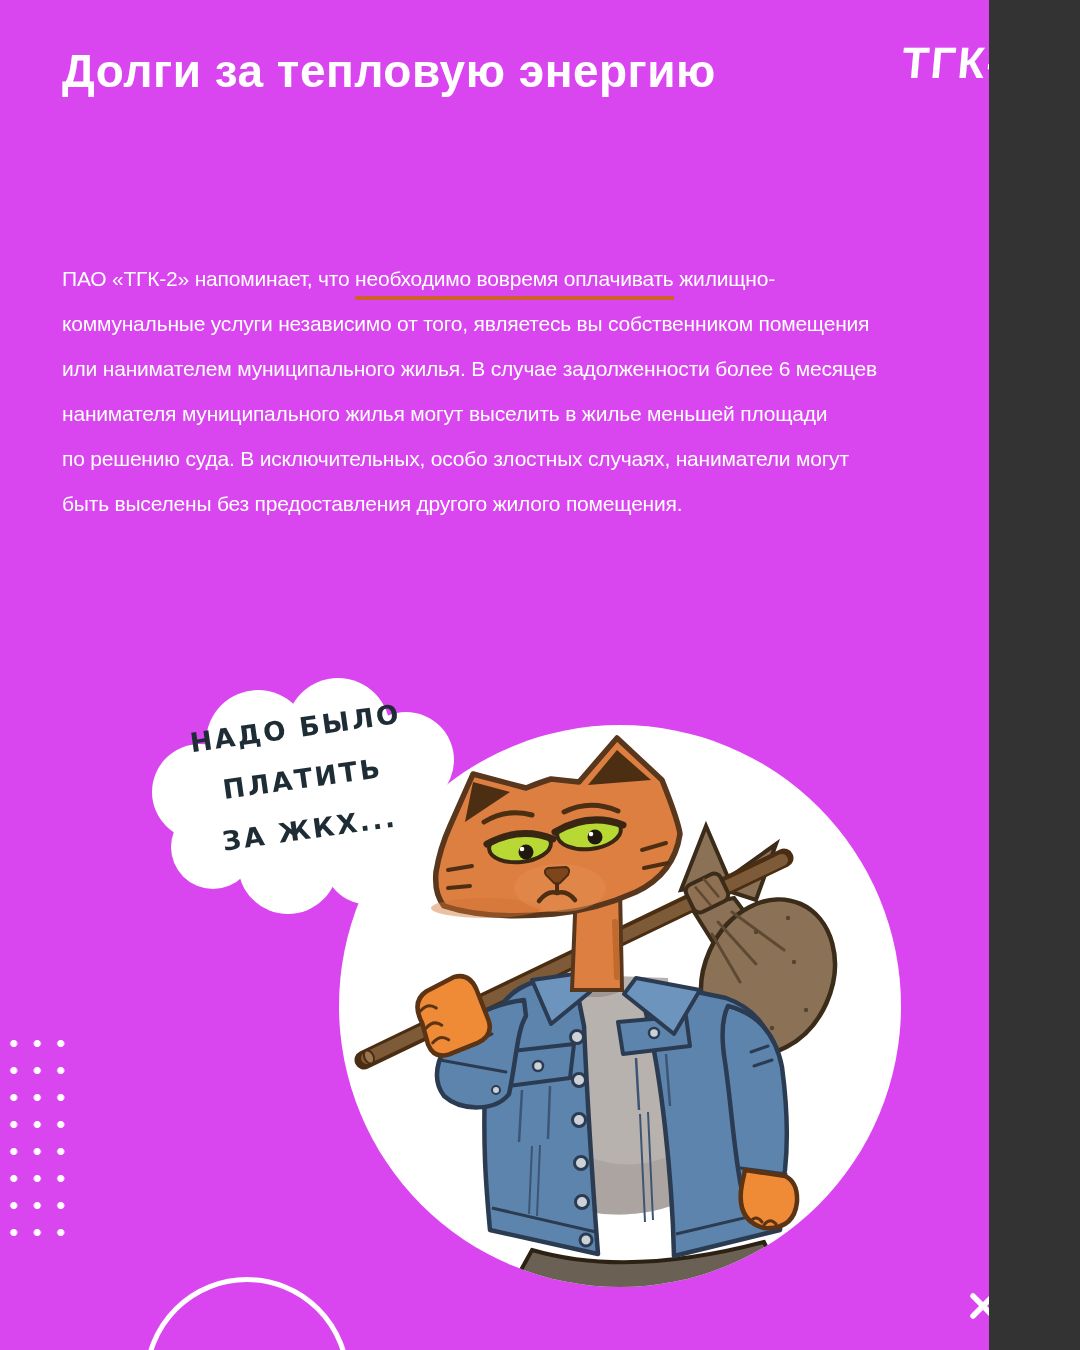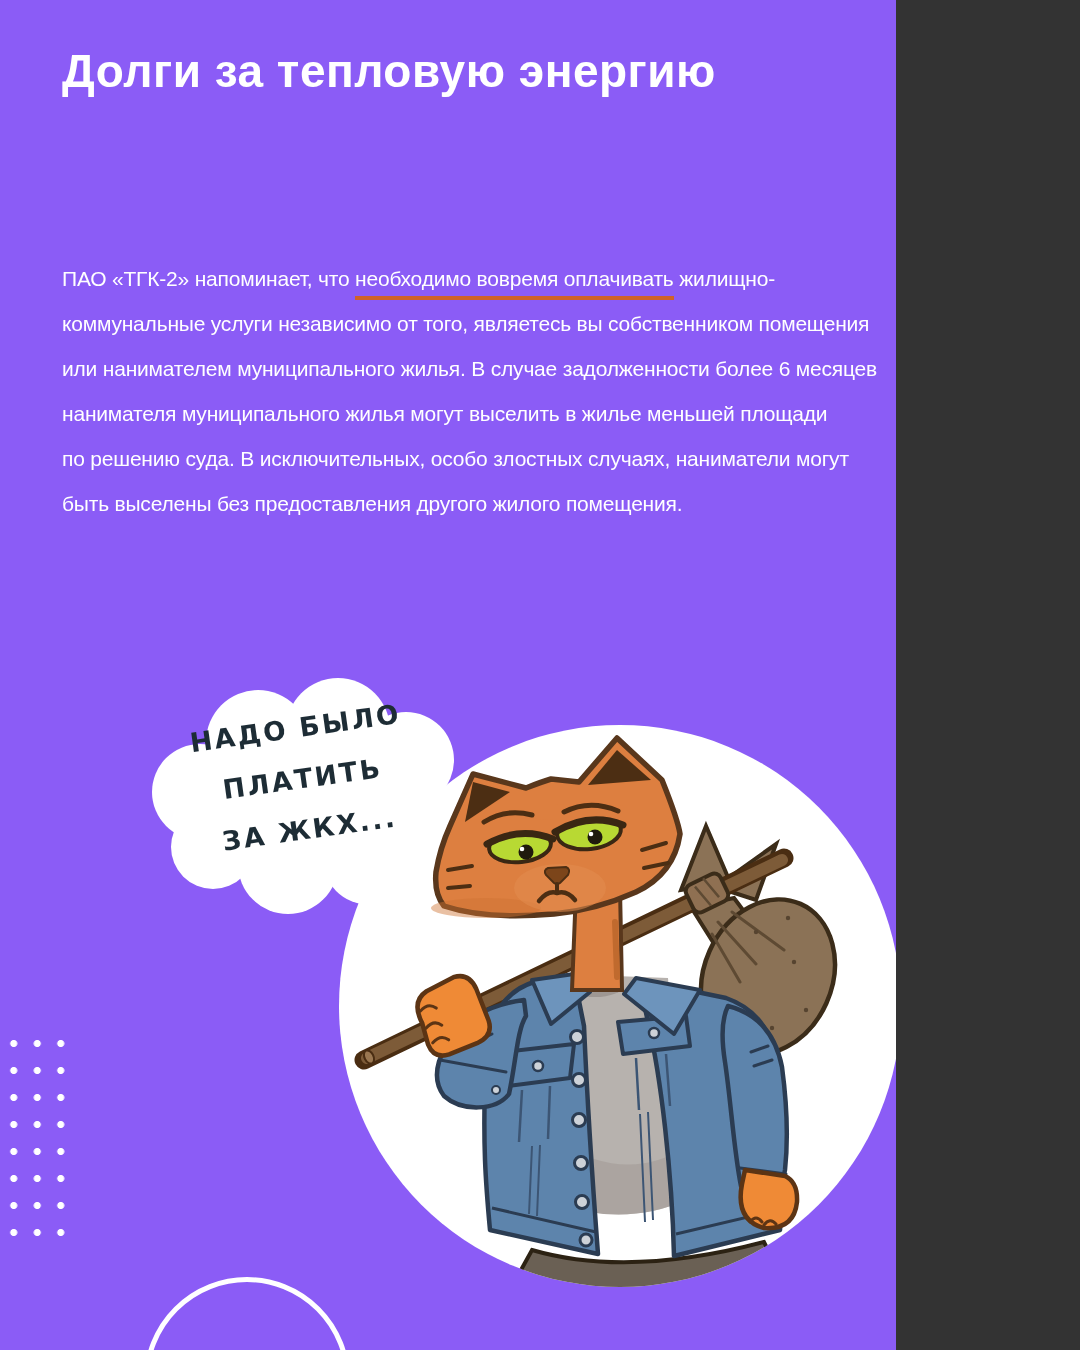--- a/index.html
+++ b/index.html
@@ -1,20 +1,20 @@
 <!DOCTYPE html>
 <html><head>
 <meta charset="utf-8">
 <style>
   * { margin:0; padding:0; box-sizing:border-box; }
   html,body { background:#333; }
   .page {
     position:relative;
-    width:896px; height:1350px;
-    background:#8b5cf6;
+    width:989px; height:1350px;
+    background:#d946ef;
     overflow:hidden;
     font-family:"Liberation Sans", sans-serif;
   }
   
   .title-line1 {
     position:absolute; left:62px; top:44px;
     color:#ffffff; font-size:46px; font-weight:bold; letter-spacing:.5px;
     white-space:nowrap;
   }
   .title-line2-box {

